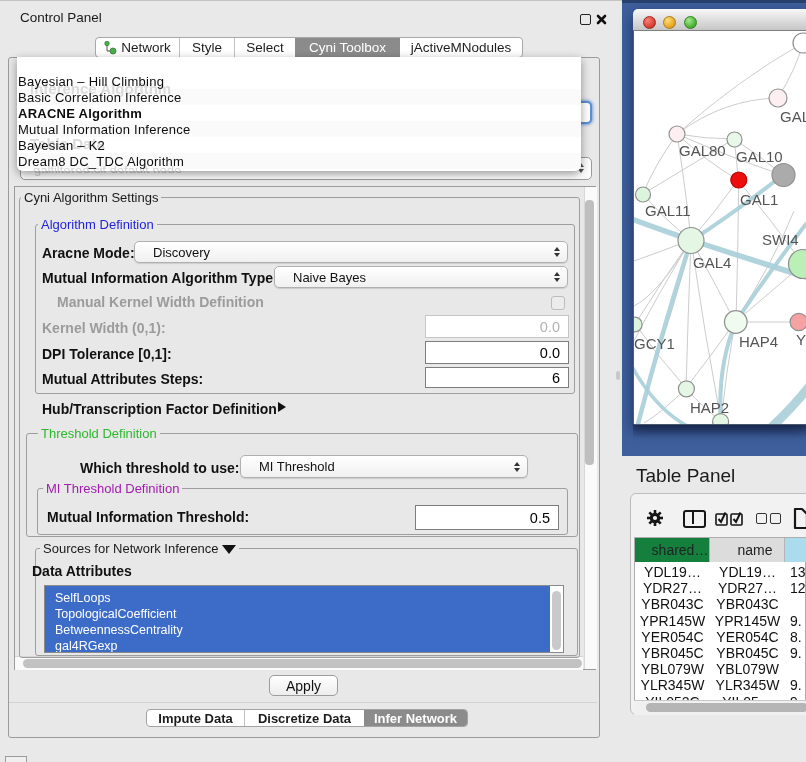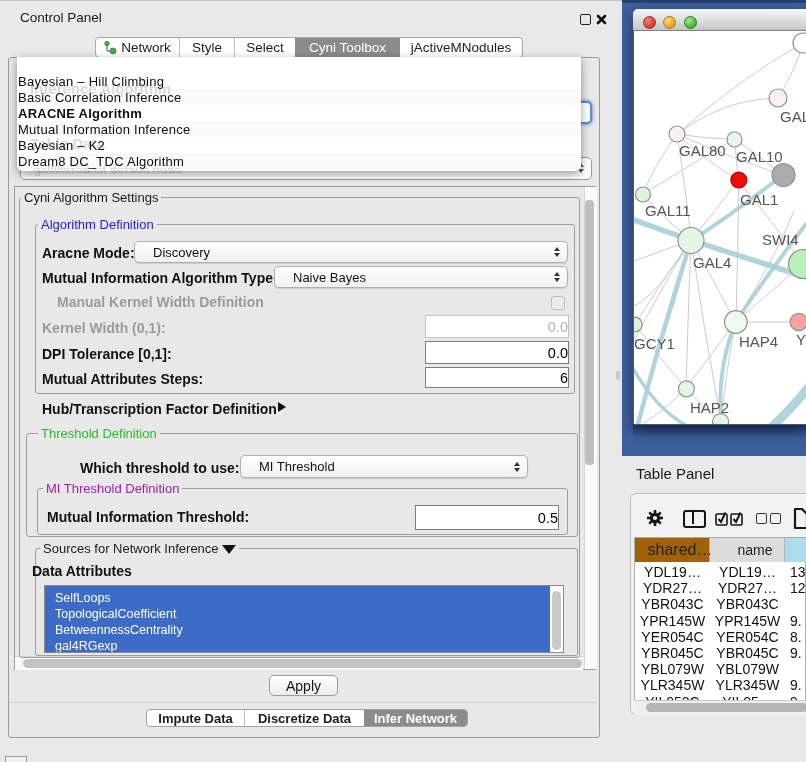--- a/index.html
+++ b/index.html
@@ -8,21 +8,21 @@
 .abs{position:absolute;}
 .lbl{position:absolute;font-size:14px;font-weight:bold;color:#111;white-space:nowrap;}
 .dis{color:#9b9b9b;}
 .legend{position:absolute;font-size:13px;background:#e8e8e8;padding:0 3px;white-space:nowrap;}
 .fs{position:absolute;border:1px solid #9e9e9e;border-radius:3px;}
 .combo{position:absolute;background:linear-gradient(#ffffff,#f0f0f0);border:1px solid #b0b0b0;border-radius:5px;font-size:13px;color:#111;box-shadow:0 1px 1px rgba(0,0,0,.12);}
 .combo .tx{position:absolute;left:18px;top:0;bottom:0;display:flex;align-items:center;}
 .spin{position:absolute;right:7px;top:50%;transform:translateY(-50%);display:flex;flex-direction:column;gap:2px;}
 .spin .up{width:0;height:0;border-left:3.5px solid transparent;border-right:3.5px solid transparent;border-bottom:4.5px solid #333;}
 .spin .dn{width:0;height:0;border-left:3.5px solid transparent;border-right:3.5px solid transparent;border-top:4.5px solid #333;}
-.field{position:absolute;background:#fff;border:1px solid #7d7d7d;font-size:14.5px;color:#000;text-align:right;display:flex;align-items:center;justify-content:flex-end;box-sizing:border-box;}
+.field{position:absolute;background:#fff;border:1px solid #7d7d7d;font-size:14.5px;color:#000;text-align:right;display:flex;align-items:center;justify-content:flex-end;padding-right:8px;box-sizing:border-box;}
 </style>
 </head>
 <body>
 <div id="root">
 
 <div class="abs" style="left:0;top:0;width:622px;height:762px;background:#e9e9e9;"></div>
 <div class="abs" style="left:0;top:0;width:622px;height:1px;background:#c4c4c4;"></div>
 <div class="abs" style="left:20px;top:10px;font-size:13.5px;color:#1a1a1a;">Control Panel</div>
 
 <div class="abs" style="left:580px;top:14px;width:9px;height:9px;border:1.6px solid #222;border-radius:2px;"></div>
@@ -237,21 +237,21 @@
     <text x="105" y="316">HAP4</text>
     <text x="162" y="314">Y</text>
     <text x="56" y="382">HAP2</text>
   </g>
 </svg>
 </div>
 
 <div class="abs" style="left:633px;top:424px;width:173px;height:14px;background:linear-gradient(rgba(10,20,45,.5),rgba(62,95,156,0));"></div>
 
 <div class="abs" style="left:622px;top:456px;width:184px;height:306px;background:#e9e9e9;"></div>
-<div class="abs" style="left:636px;top:465px;font-size:15px;color:#1a1a1a;">Table Panel</div>
+<div class="abs" style="left:636px;top:465px;font-size:19px;color:#1a1a1a;">Table Panel</div>
 
 <div class="abs" style="left:630px;top:493px;width:190px;height:222px;background:#f2f2f2;border:1px solid #bcbcbc;border-radius:6px;box-sizing:border-box;"></div>
 
 <svg class="abs" style="left:646px;top:509px;" width="18" height="18" viewBox="0 0 18 18">
       <g fill="#161616">
         <circle cx="9" cy="9" r="5.2"></circle>
         <g stroke="#161616" stroke-width="2.6">
           <line x1="9" y1="1" x2="9" y2="17"></line>
           <line x1="1" y1="9" x2="17" y2="9"></line>
           <line x1="3.3" y1="3.3" x2="14.7" y2="14.7"></line>
@@ -273,21 +273,21 @@
     </svg>
 
 <div class="abs" style="left:756px;top:513px;width:9px;height:9px;border:1.6px solid #333;border-radius:2px;"></div>
 <div class="abs" style="left:770px;top:513px;width:9px;height:9px;border:1.6px solid #333;border-radius:2px;"></div>
 
 <svg class="abs" style="left:793px;top:507px;" width="14" height="23" viewBox="0 0 14 23">
       <path d="M2,2 L9,2 L14,7 L14,21 L2,21 Z" fill="none" stroke="#161616" stroke-width="2.2" stroke-linejoin="round"></path>
     </svg>
 
 <div class="abs" style="left:634px;top:537px;width:172px;height:166px;background:#fff;border:1px solid #adadad;border-bottom:none;box-sizing:border-box;overflow:hidden;"></div>
-<div class="abs" style="left:635px;top:538px;width:75px;height:24px;background:#a16207;border-right:1px solid #8fb9c9;box-sizing:border-box;display:flex;align-items:center;justify-content:center;font-size:16px;color:#222;padding-left:16px;">shared…</div>
+<div class="abs" style="left:635px;top:538px;width:75px;height:24px;background:#15803d;border-right:1px solid #8fb9c9;box-sizing:border-box;display:flex;align-items:center;justify-content:center;font-size:14px;color:#222;padding-left:16px;">shared…</div>
 <div class="abs" style="left:710px;top:538px;width:75px;height:24px;background:#dcdcdc;border-right:1px solid #b5b5b5;box-sizing:border-box;display:flex;align-items:center;justify-content:center;font-size:14px;color:#222;padding-left:16px;">name</div>
 <div class="abs" style="left:785px;top:538px;width:21px;height:24px;background:#aadcee;"></div>
 
 <div class="abs" style="left:635px;top:564px;width:75px;text-align:center;font-size:14px;color:#111;line-height:16.2px;">YDL19…<br>YDR27…<br>YBR043C<br>YPR145W<br>YER054C<br>YBR045C<br>YBL079W<br>YLR345W<br>YIL052C</div>
 <div class="abs" style="left:710px;top:564px;width:75px;text-align:center;font-size:14px;color:#111;line-height:16.2px;">YDL19…<br>YDR27…<br>YBR043C<br>YPR145W<br>YER054C<br>YBR045C<br>YBL079W<br>YLR345W<br>YIL05…</div>
 <div class="abs" style="left:790px;top:564px;width:20px;text-align:left;font-size:14px;color:#111;line-height:16.2px;">13<br>12<br>&nbsp;<br>9.<br>8.<br>9.<br>&nbsp;<br>9.<br>9.</div>
 
 <div class="abs" style="left:634px;top:700px;width:172px;height:14px;background:#f0f0f0;border-top:1px solid #c9c9c9;"></div>
 <div class="abs" style="left:646px;top:702.5px;width:162px;height:9px;background:#b5b5b5;border-radius:5px;"></div>
 

